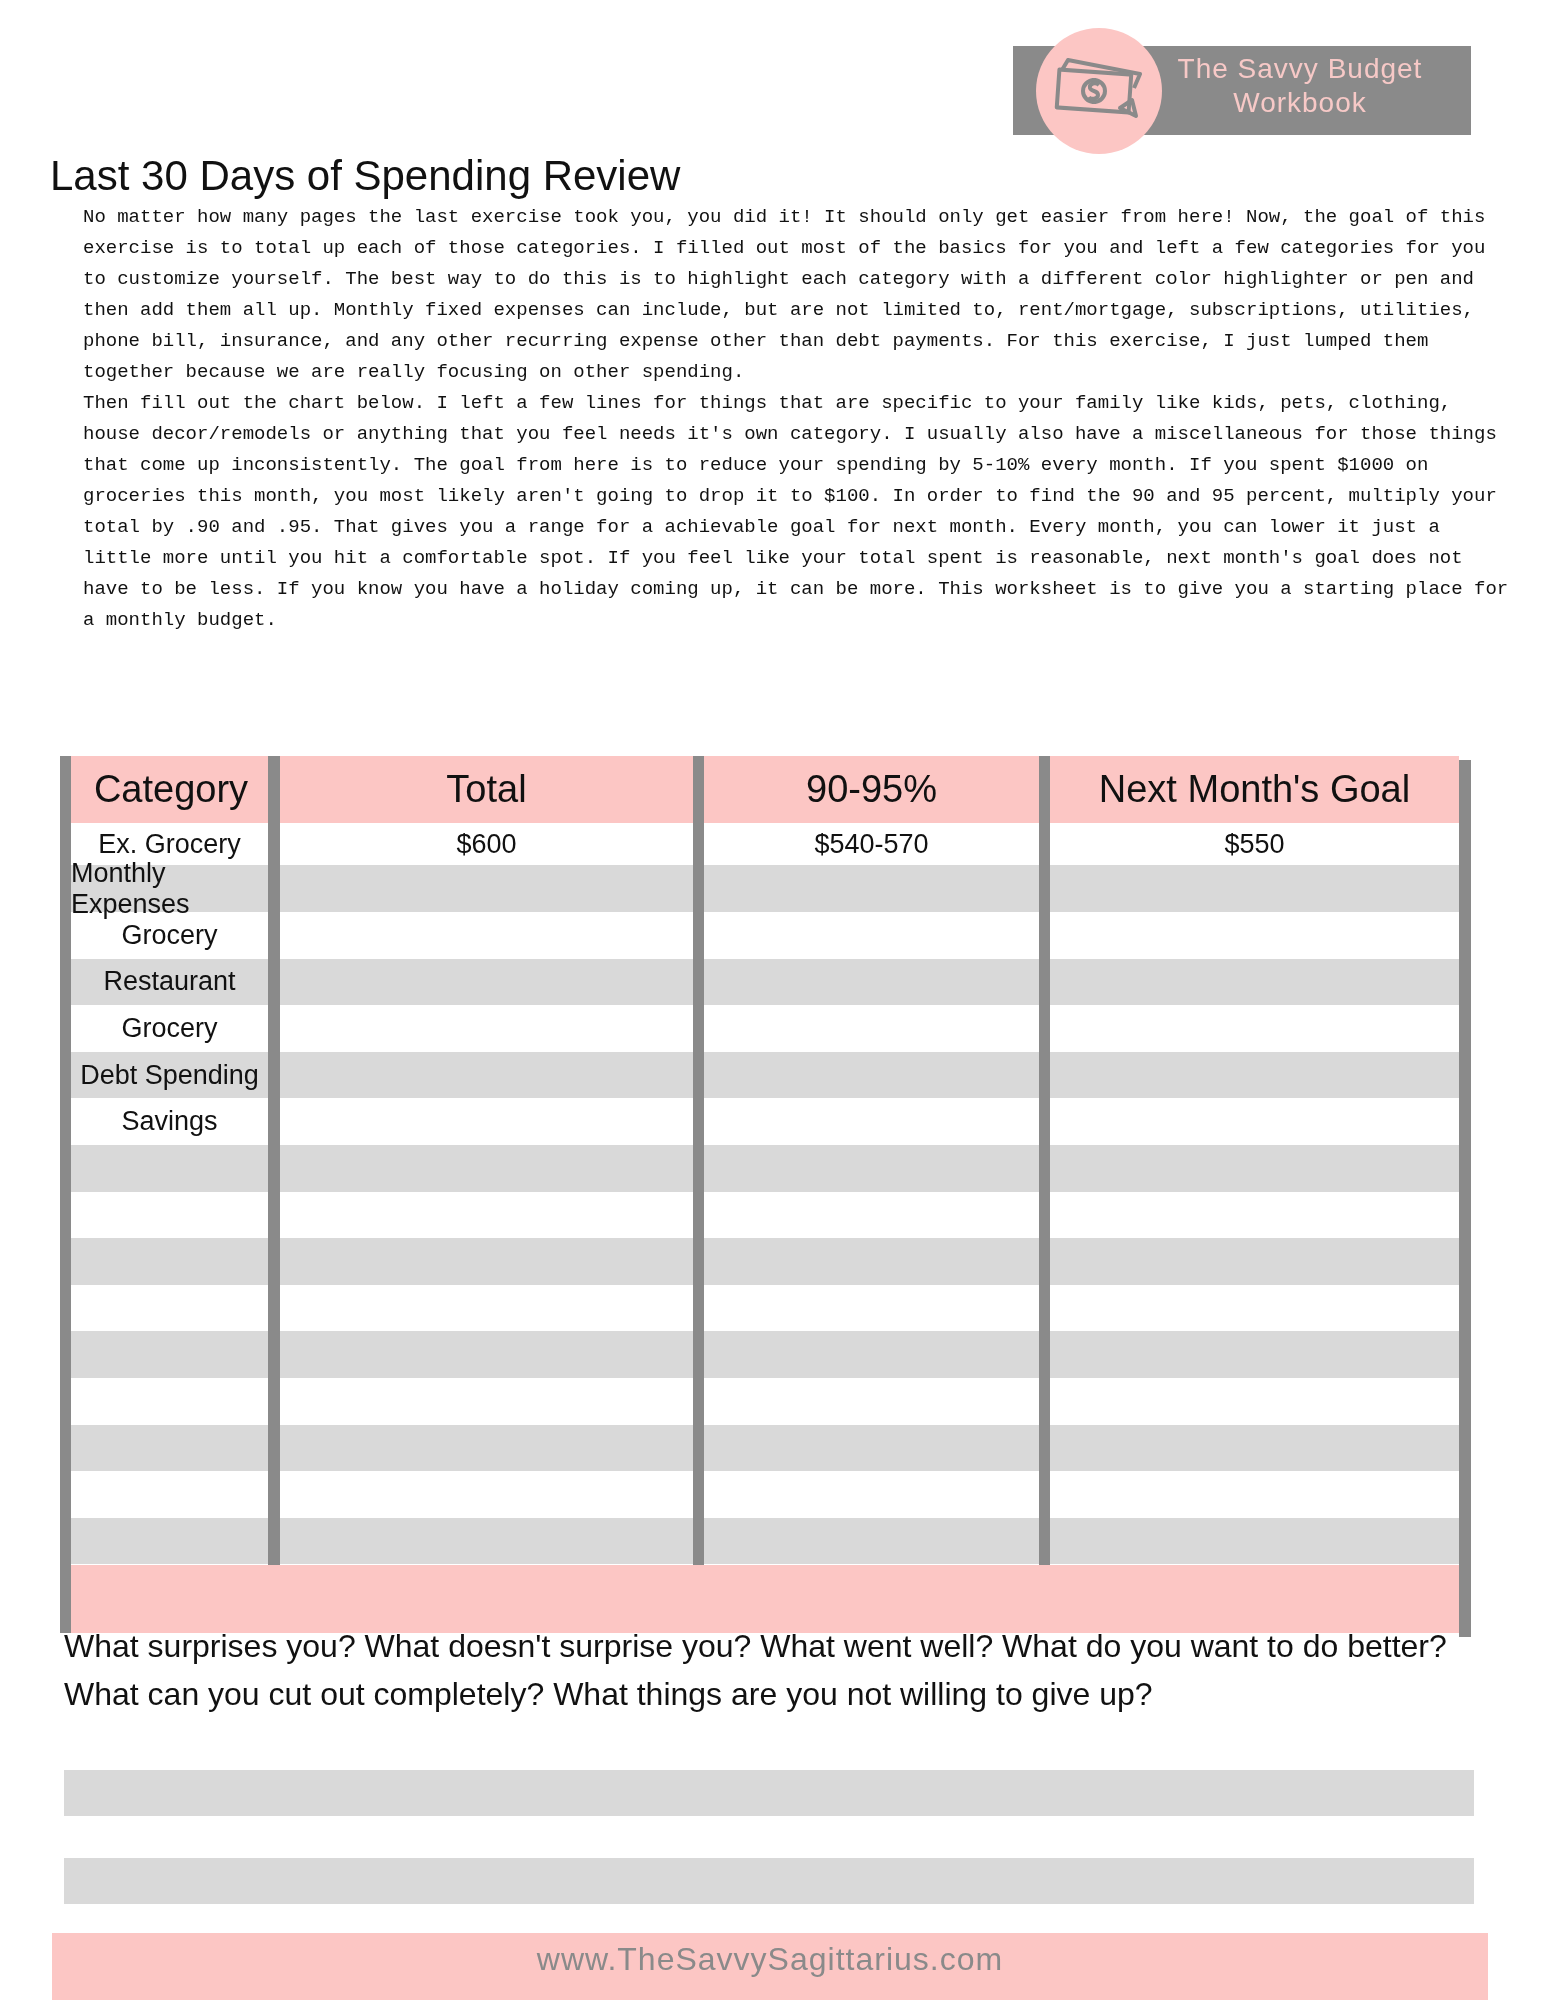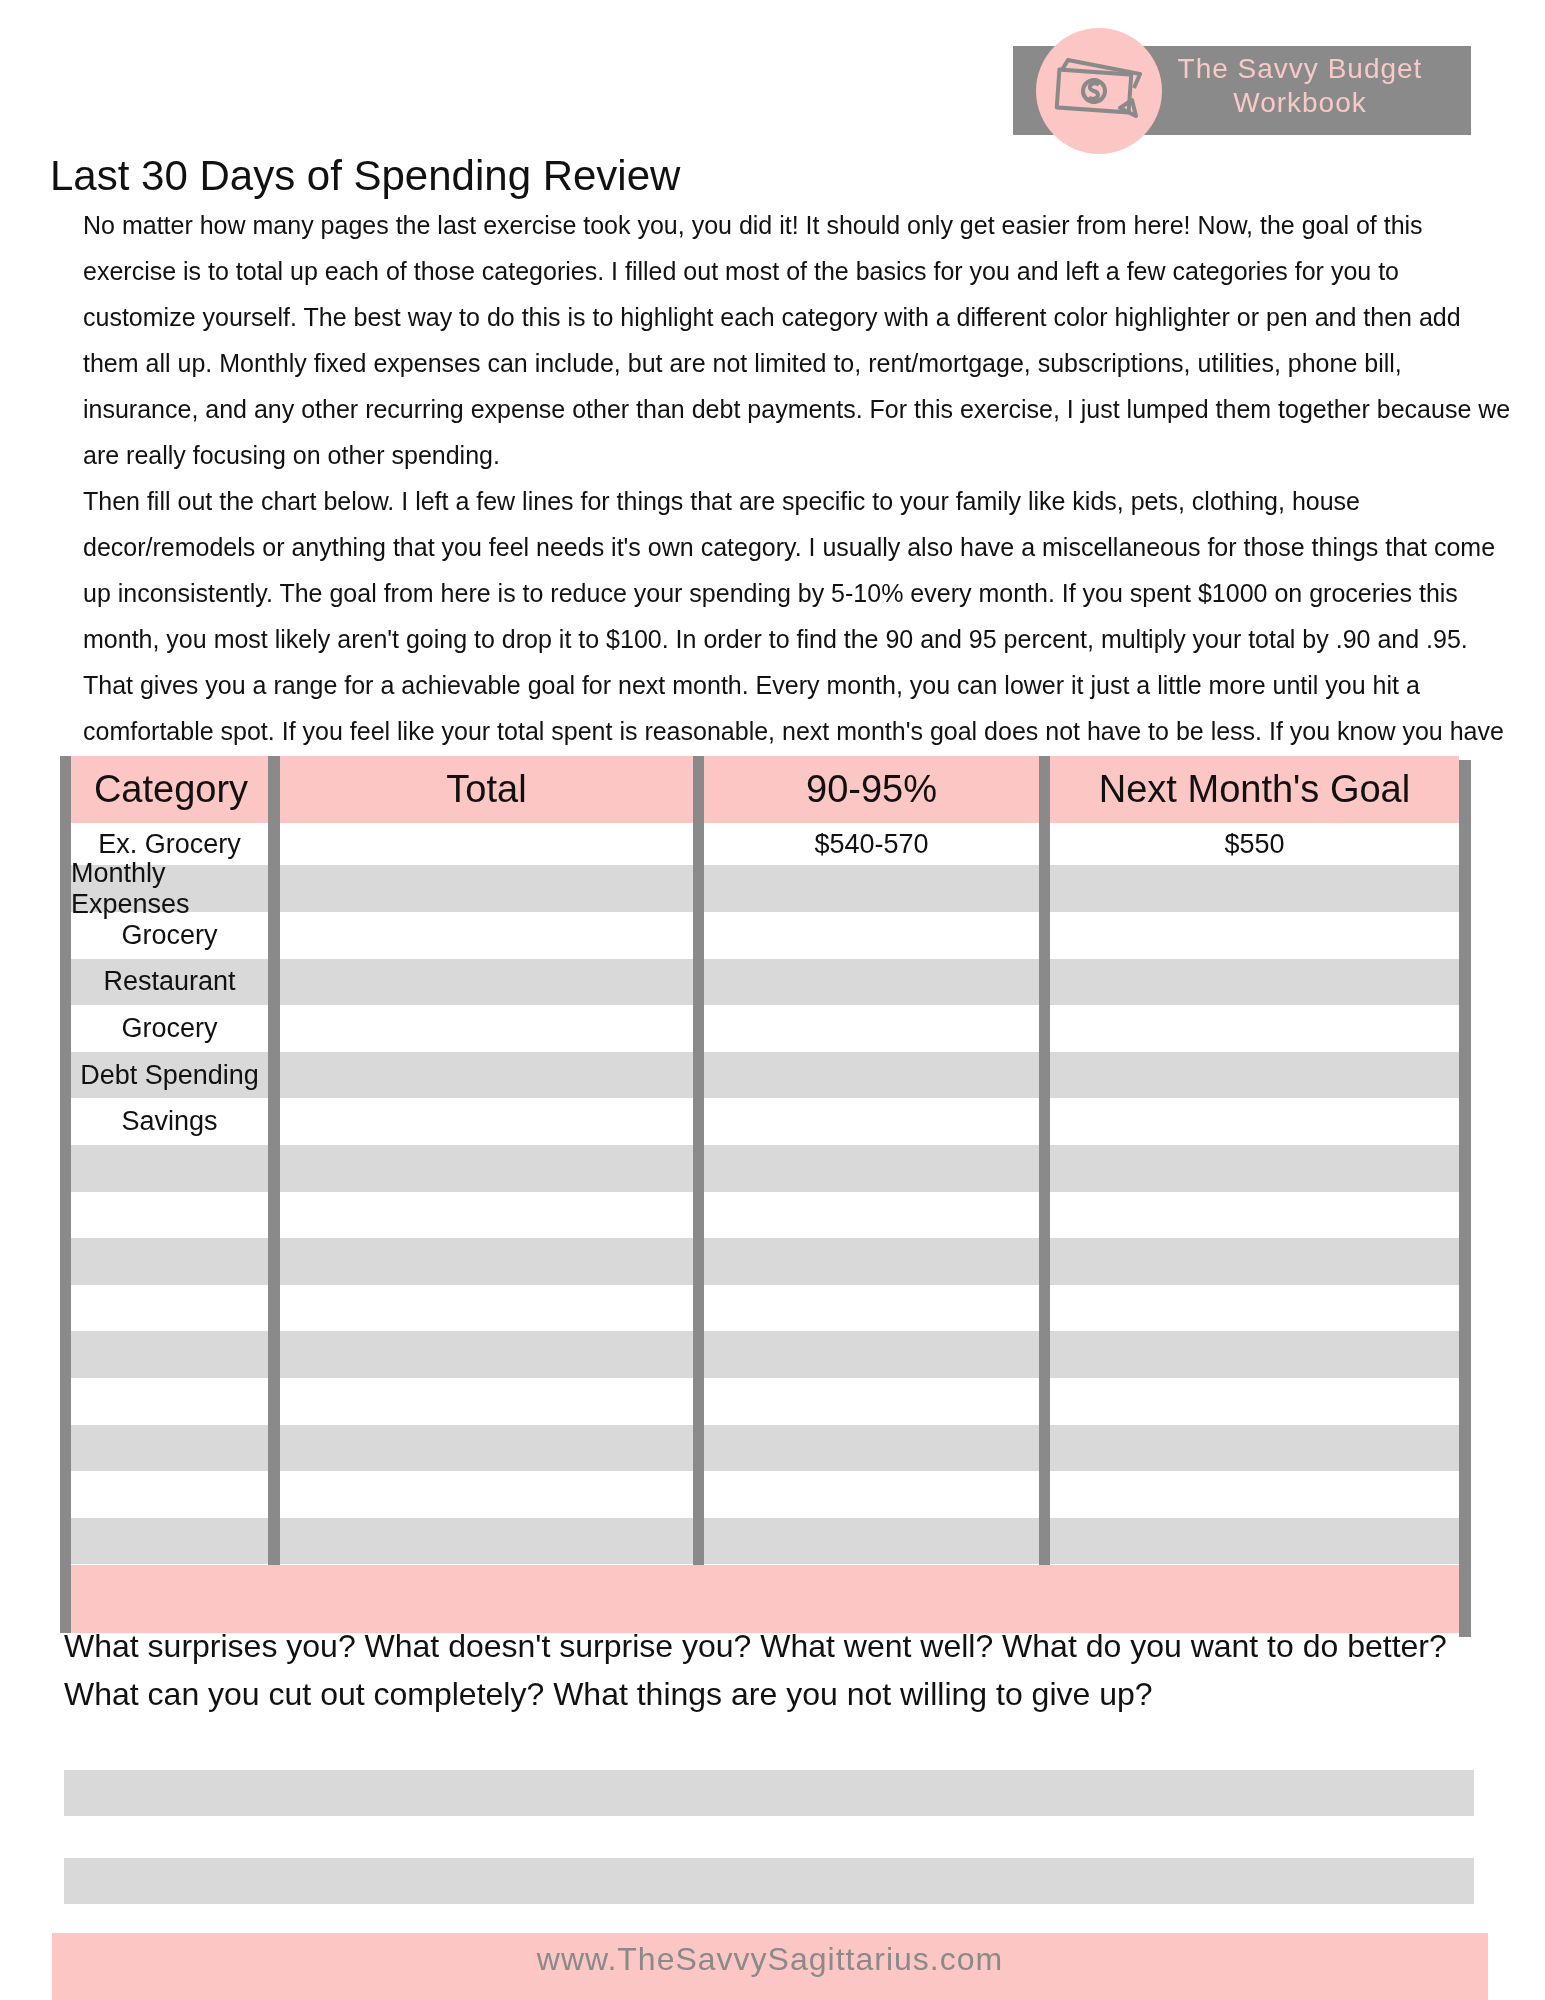--- a/index.html
+++ b/index.html
@@ -3,21 +3,21 @@
 <meta charset="utf-8">
 <style>
   html,body{margin:0;padding:0;background:#fff;}
   body{width:1545px;height:2000px;position:relative;overflow:hidden;font-family:"Liberation Sans",sans-serif;color:#111;}
   .abs{position:absolute;}
   #banner{left:1013px;top:46px;width:458px;height:89px;background:#8a8a8a;}
   #banner-text{left:1150px;top:52px;width:300px;text-align:center;color:#f7c9c7;font-size:28px;line-height:34px;letter-spacing:1px;}
   #logo-circle{left:1036px;top:28px;width:126px;height:126px;border-radius:50%;background:#fcc6c4;}
   #logo-circle svg{position:absolute;left:18px;top:30px;}
   #title{left:50px;top:150px;font-size:42px;line-height:52px;white-space:nowrap;}
-  #intro{left:83px;top:202px;width:1430px;font-size:25px;line-height:46px;}
+  #intro{left:83px;top:202px;width:1430px;font-size:19px;line-height:31px;font-family:Liberation Mono, monospace;}
   #intro p{margin:0;}
   
   #table{left:60px;top:756px;width:1411px;height:877px;}
   .vbar{position:absolute;background:#8a8a8a;top:0;}
   .hdr{position:absolute;top:0;height:67px;background:#fcc6c4;display:flex;align-items:center;justify-content:center;font-size:38px;}
   .row{position:absolute;left:11px;width:1388px;}
   .row.g{background:#d9d9d9;}
   .cell{position:absolute;top:0;height:100%;display:flex;align-items:center;justify-content:center;font-size:27px;}
   #tfoot{position:absolute;left:11px;top:809px;width:1388px;height:68px;background:#fcc6c4;}
   #question{left:64px;top:1622px;width:1440px;font-size:32px;line-height:48px;}
@@ -54,20 +54,21 @@
 </div>
 
 <div class="abs" id="table">
   <div class="hdr" style="left:11px;width:200px;">Category</div>
   <div class="hdr" style="left:220px;width:413px;">Total</div>
   <div class="hdr" style="left:644px;width:335px;">90-95%</div>
   <div class="hdr" style="left:990px;width:409px;">Next Month's Goal</div>
   <div id="rows">
       <div class="row" style="top: 67px; height: 42px;">
         <div class="cell" style="left: 0px; width: 197px;">Ex. Grocery</div>
+        <div class="cell" style="left: 209px; width: 413px;">$600</div>
         <div class="cell" style="left: 633px; width: 335px;">$540-570</div>
         <div class="cell" style="left: 979px; width: 409px;">$550</div>
       </div>
       <div class="row g" style="top: 109px; height: 47px;">
         <div class="cell" style="left: 0px; width: 197px;">Monthly Expenses</div>
         <div class="cell" style="left: 209px; width: 413px;"></div>
         <div class="cell" style="left: 633px; width: 335px;"></div>
         <div class="cell" style="left: 979px; width: 409px;"></div>
       </div>
       <div class="row" style="top: 156px; height: 46.6px;">

